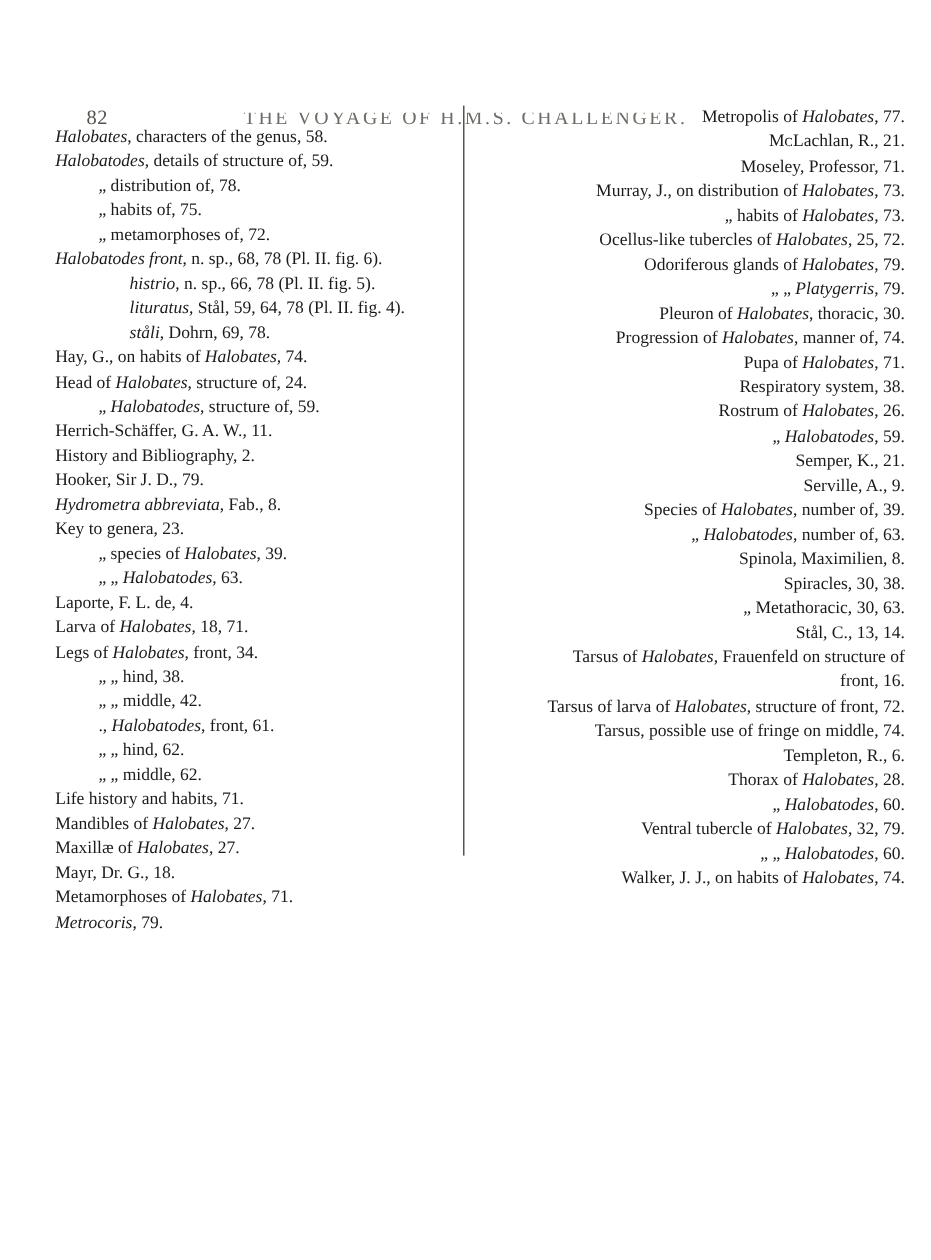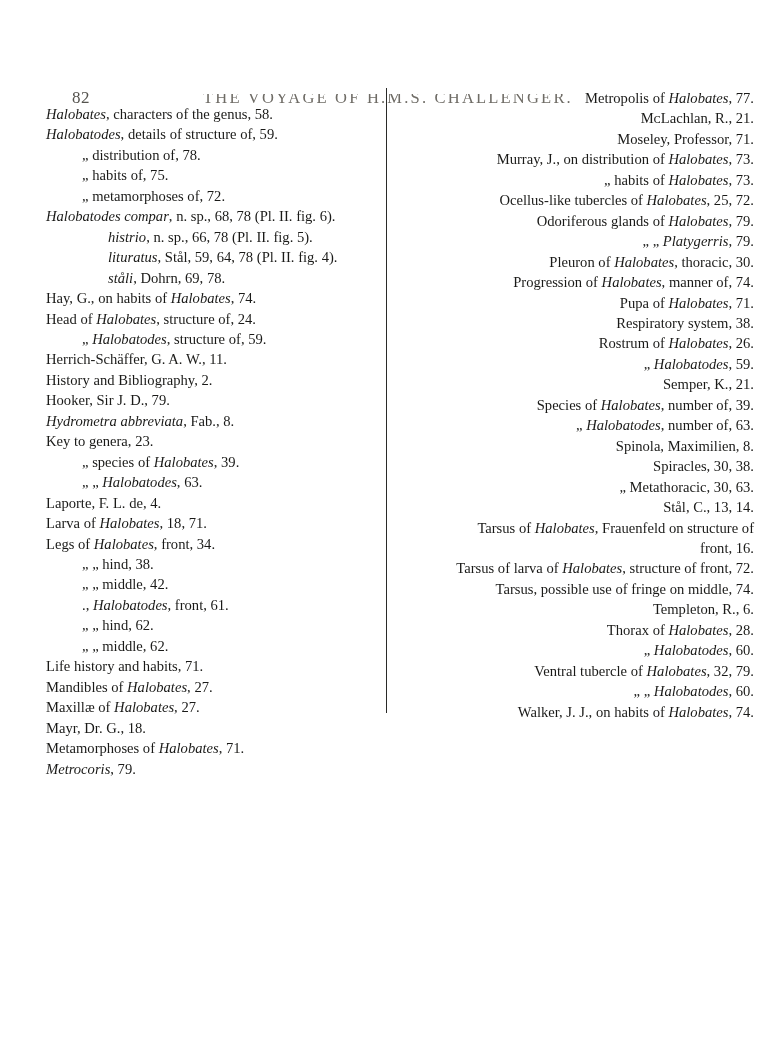--- a/index.html
+++ b/index.html
@@ -101,21 +101,21 @@
   <div class="divider"></div>
 
   <div class="columns">
 
     <div class="col col-left">
       <div class="entry"><i>Halobates</i>, characters of the genus, 58.</div>
       <div class="entry"><i>Halobatodes</i>, details of structure of, 59.</div>
       <div class="entry ind1">„        distribution of, 78.</div>
       <div class="entry ind1">„        habits of, 75.</div>
       <div class="entry ind1">„        metamorphoses of, 72.</div>
-      <div class="entry"><i>Halobatodes</i> <i>compar</i>, n. sp., 68, 78 (Pl. II. fig. 6).</div>
+      <div class="entry"><i>Halobatodes</i> <i>front</i>, n. sp., 68, 78 (Pl. II. fig. 6).</div>
       <div class="entry ind2"><i>histrio</i>, n. sp., 66, 78 (Pl. II. fig. 5).</div>
       <div class="entry ind2"><i>lituratus</i>, Stål, 59, 64, 78 (Pl. II. fig. 4).</div>
       <div class="entry ind2"><i>ståli</i>, Dohrn, 69, 78.</div>
       <div class="entry">Hay, G., on habits of <i>Halobates</i>, 74.</div>
       <div class="entry">Head of <i>Halobates</i>, structure of, 24.</div>
       <div class="entry ind1">„    <i>Halobatodes</i>, structure of, 59.</div>
       <div class="entry">Herrich-Schäffer, G. A. W., 11.</div>
       <div class="entry">History and Bibliography, 2.</div>
       <div class="entry">Hooker, Sir J. D., 79.</div>
       <div class="entry"><i>Hydrometra abbreviata</i>, Fab., 8.</div>
@@ -147,20 +147,21 @@
       <div class="entry">Ocellus-like tubercles of <i>Halobates</i>, 25, 72.</div>
       <div class="entry">Odoriferous glands of <i>Halobates</i>, 79.</div>
       <div class="entry ind1">„        „        <i>Platygerris</i>, 79.</div>
       <div class="entry">Pleuron of <i>Halobates</i>, thoracic, 30.</div>
       <div class="entry">Progression of <i>Halobates</i>, manner of, 74.</div>
       <div class="entry">Pupa of <i>Halobates</i>, 71.</div>
       <div class="entry">Respiratory system, 38.</div>
       <div class="entry">Rostrum of <i>Halobates</i>, 26.</div>
       <div class="entry ind1">„        <i>Halobatodes</i>, 59.</div>
       <div class="entry">Semper, K., 21.</div>
+      <div class="entry">Serville, A., 9.</div>
       <div class="entry">Species of <i>Halobates</i>, number of, 39.</div>
       <div class="entry ind1">„      <i>Halobatodes</i>, number of, 63.</div>
       <div class="entry">Spinola, Maximilien, 8.</div>
       <div class="entry">Spiracles, 30, 38.</div>
       <div class="entry ind1">„      Metathoracic, 30, 63.</div>
       <div class="entry">Stål, C., 13, 14.</div>
       <div class="entry">Tarsus of <i>Halobates</i>, Frauenfeld on structure of</div>
       <div class="entry wrapline">front, 16.</div>
       <div class="entry">Tarsus of larva of <i>Halobates</i>, structure of front, 72.</div>
       <div class="entry">Tarsus, possible use of fringe on middle, 74.</div>

